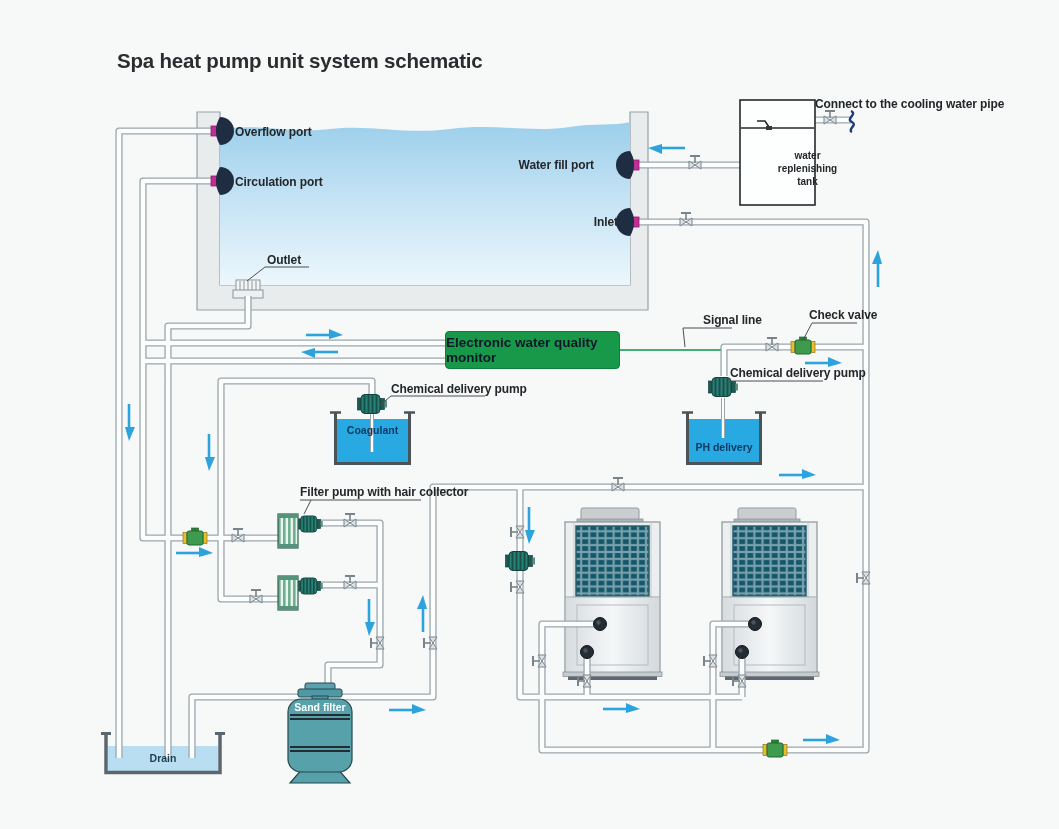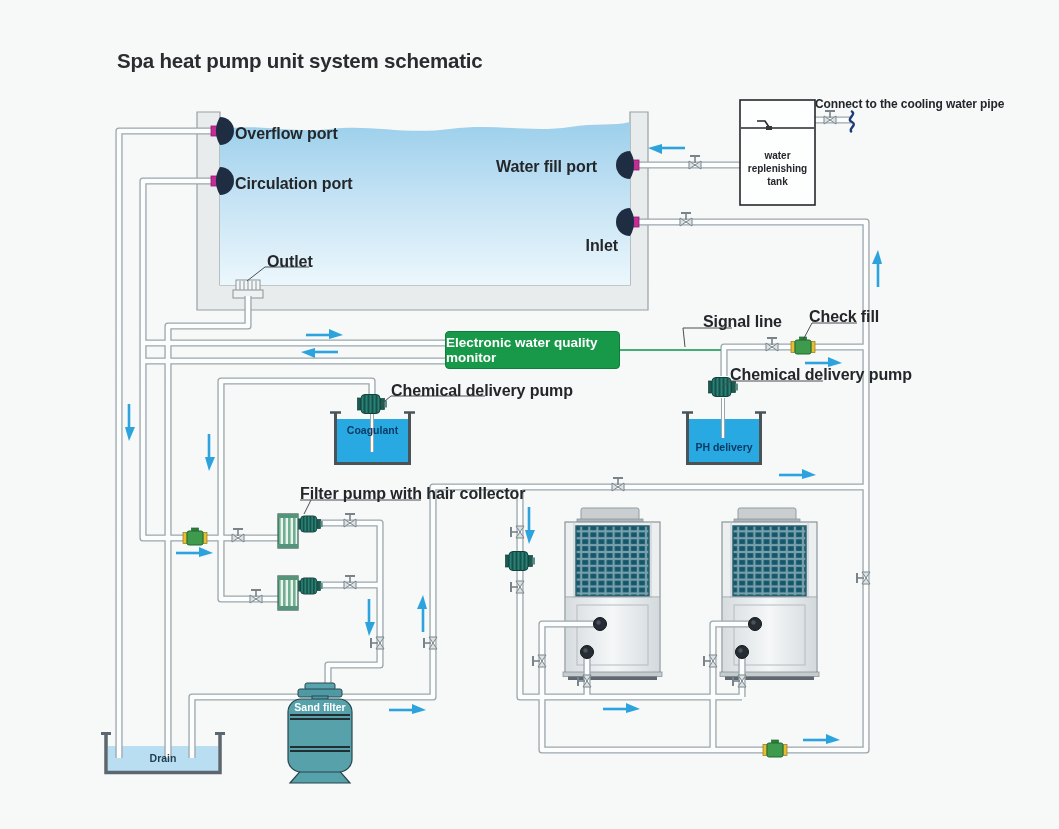--- a/index.html
+++ b/index.html
@@ -1,25 +1,25 @@
 <!DOCTYPE html>
 <html><head>
 <meta charset="utf-8">
 <style>
   html,body{margin:0;padding:0;}
   body{background:#eef0f0;font-family:"Liberation Sans",sans-serif;}
   .stage{position:relative;width:1059px;height:829px;background:#f7f8f8;overflow:hidden;}
   .stage svg{position:absolute;left:0;top:0;}
-  .lbl{position:absolute;font-size:16px;font-weight:700;color:#24272a;white-space:nowrap;letter-spacing:-0.1px;}
+  .lbl{position:absolute;font-size:12px;font-weight:700;color:#24272a;white-space:nowrap;letter-spacing:-0.1px;}
   .lbl.small{font-size:12px;}
   .title{position:absolute;left:117px;top:49px;font-size:20.5px;font-weight:700;color:#2a2d30;letter-spacing:-0.2px;}
   .monitor-box{position:absolute;left:445px;top:331px;width:175px;height:38px;background:#18994a;
     border:1.5px solid #0d7f3c;border-radius:4px;display:flex;align-items:center;justify-content:center;
-    color:#ffffff;font-size:13.5px;font-weight:700;box-sizing:border-box;}
-  .tank-name{position:absolute;left:739px;top:149px;width:77px;text-align:center;font-size:10px;
+    color:#0f172a;font-size:13.5px;font-weight:700;box-sizing:border-box;}
+  .tank-name{position:absolute;left:769px;top:149px;width:77px;text-align:center;font-size:10px;
     font-weight:700;color:#24272a;line-height:1.3;}
   .vessel-label{position:absolute;font-size:10.5px;font-weight:700;text-align:center;}
 </style>
 </head>
 <body>
 
 <div class="stage">
 
 <svg width="1059" height="829" viewBox="0 0 1059 829">
 <defs>
@@ -264,34 +264,34 @@
   <path d="M421,500 L300,500 M311,500 L304,514"></path>
 </g>
 </svg>
 
 <div class="title">Spa heat pump unit system schematic</div>
 
 <div class="lbl" style="left:235px;top:125px;">Overflow port</div>
 <div class="lbl" style="left:235px;top:175px;">Circulation port</div>
 <div class="lbl" style="left:267px;top:253px;">Outlet</div>
 <div class="lbl" style="left:496px;top:158px;width:98px;text-align:right;">Water fill port</div>
-<div class="lbl" style="left:540px;top:215px;width:78px;text-align:right;margin-top:22px;">Inlet</div>
+<div class="lbl" style="left:540px;top:215px;width:78px;text-align:right;">Inlet</div>
 
 <div class="lbl small" style="left:815px;top:97px;">Connect to the cooling water pipe</div>
 <div class="tank-name">
   <span>water</span><br>
   <span>replenishing tank</span>
 </div>
 
 <div class="monitor-box">
   <span>Electronic water quality monitor</span>
 </div>
 
 <div class="lbl" style="left:687px;top:313px;padding-left:16px;">Signal line</div>
-<div class="lbl" style="left:809px;top:308px;">Check fill</div>
+<div class="lbl" style="left:809px;top:308px;">Check valve</div>
 <div class="lbl" style="left:730px;top:366px;">Chemical delivery pump</div>
 <div class="lbl" style="left:391px;top:382px;">Chemical delivery pump</div>
 <div class="lbl" style="left:300px;top:485px;">Filter pump with hair collector</div>
 
 <div class="vessel-label" style="left:336px;top:424px;width:73px;color:#0a3b66;">Coagulant</div>
 <div class="vessel-label" style="left:688px;top:441px;width:72px;color:#0a3b66;">PH delivery</div>
 <div class="vessel-label" style="left:289px;top:701px;width:62px;color:#ffffff;">Sand filter</div>
 <div class="vessel-label" style="left:108px;top:752px;width:110px;color:#1e3e4e;text-align:center;">Drain</div>
 
 </div>

